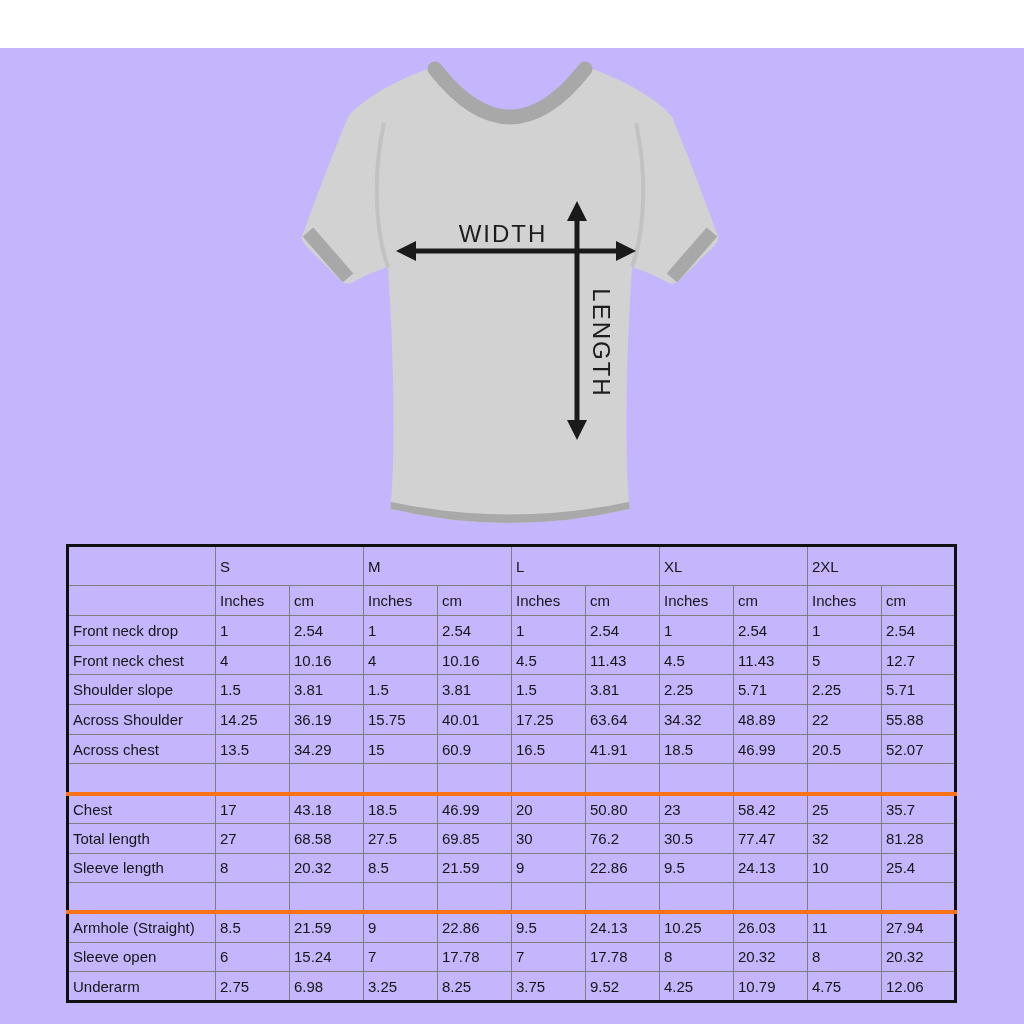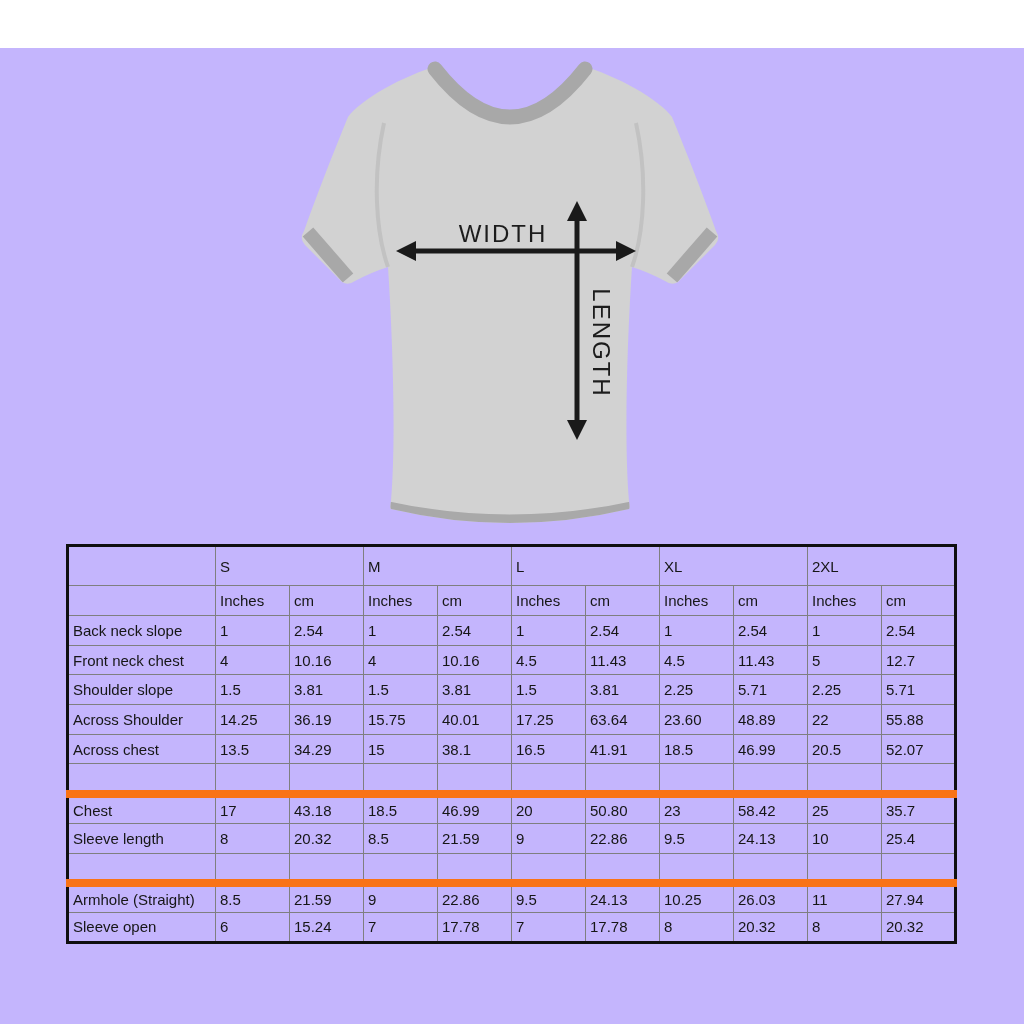--- a/index.html
+++ b/index.html
@@ -14,21 +14,21 @@
                    padding:0 2px 0 4px;vertical-align:middle;white-space:nowrap;overflow:hidden;
                    font-weight:400;text-align:left;}
   tr.size-row{height:40px;}
   tr.unit-row{height:30px;}
   tbody tr{height:29.7px;}
   .size-th{font-weight:700;font-size:16px;text-align:center;border-bottom:3px solid #0f0f0f;}
   .unit-th{font-size:14.5px;}
   .strong-left{border-left:3px solid #0f0f0f;}
   .row-label{border-right:3px solid #0f0f0f;font-weight:700;font-size:15.5px;}
   .corner{border-right:3px solid #0f0f0f;}
-  .section-start th,.section-start td{border-top:8px solid #f97316;}
+  .section-start th,.section-start td{border-top:4px solid #f97316;}
 </style>
 </head>
 <body>
 
 <div class="canvas">
 
   <div class="shirt-wrap">
     <svg width="460" height="480" viewBox="0 0 460 480">
       <defs>
         <clipPath id="bodyClip">
@@ -110,21 +110,21 @@
           <th class="unit-th strong-left">Inches</th>
           <th class="unit-th">cm</th>
           <th class="unit-th strong-left">Inches</th>
           <th class="unit-th">cm</th>
           <th class="unit-th strong-left">Inches</th>
           <th class="unit-th">cm</th>
         </tr>
     </thead>
     <tbody>
         <tr>
-          <th class="row-label">Back neck slope</th>
+          <th class="row-label">Front neck drop</th>
           <td class="strong-left">1</td>
           <td>2.54</td>
           <td class="strong-left">1</td>
           <td>2.54</td>
           <td class="strong-left">1</td>
           <td>2.54</td>
           <td class="strong-left">1</td>
           <td>2.54</td>
           <td class="strong-left">1</td>
           <td>2.54</td>
@@ -156,31 +156,31 @@
           <td>5.71</td>
         </tr>
         <tr>
           <th class="row-label">Across Shoulder</th>
           <td class="strong-left">14.25</td>
           <td>36.19</td>
           <td class="strong-left">15.75</td>
           <td>40.01</td>
           <td class="strong-left">17.25</td>
           <td>63.64</td>
-          <td class="strong-left">23.60</td>
+          <td class="strong-left">34.32</td>
           <td>48.89</td>
           <td class="strong-left">22</td>
           <td>55.88</td>
         </tr>
         <tr>
           <th class="row-label">Across chest</th>
           <td class="strong-left">13.5</td>
           <td>34.29</td>
           <td class="strong-left">15</td>
-          <td>38.1</td>
+          <td>60.9</td>
           <td class="strong-left">16.5</td>
           <td>41.91</td>
           <td class="strong-left">18.5</td>
           <td>46.99</td>
           <td class="strong-left">20.5</td>
           <td>52.07</td>
         </tr>
         <tr>
           <th class="row-label"></th>
           <td class="strong-left"></td>
@@ -201,20 +201,33 @@
           <td class="strong-left">18.5</td>
           <td>46.99</td>
           <td class="strong-left">20</td>
           <td>50.80</td>
           <td class="strong-left">23</td>
           <td>58.42</td>
           <td class="strong-left">25</td>
           <td>35.7</td>
         </tr>
         <tr>
+          <th class="row-label">Total length</th>
+          <td class="strong-left">27</td>
+          <td>68.58</td>
+          <td class="strong-left">27.5</td>
+          <td>69.85</td>
+          <td class="strong-left">30</td>
+          <td>76.2</td>
+          <td class="strong-left">30.5</td>
+          <td>77.47</td>
+          <td class="strong-left">32</td>
+          <td>81.28</td>
+        </tr>
+        <tr>
           <th class="row-label">Sleeve length</th>
           <td class="strong-left">8</td>
           <td>20.32</td>
           <td class="strong-left">8.5</td>
           <td>21.59</td>
           <td class="strong-left">9</td>
           <td>22.86</td>
           <td class="strong-left">9.5</td>
           <td>24.13</td>
           <td class="strong-left">10</td>
@@ -252,16 +265,29 @@
           <td>15.24</td>
           <td class="strong-left">7</td>
           <td>17.78</td>
           <td class="strong-left">7</td>
           <td>17.78</td>
           <td class="strong-left">8</td>
           <td>20.32</td>
           <td class="strong-left">8</td>
           <td>20.32</td>
         </tr>
+        <tr>
+          <th class="row-label">Underarm</th>
+          <td class="strong-left">2.75</td>
+          <td>6.98</td>
+          <td class="strong-left">3.25</td>
+          <td>8.25</td>
+          <td class="strong-left">3.75</td>
+          <td>9.52</td>
+          <td class="strong-left">4.25</td>
+          <td>10.79</td>
+          <td class="strong-left">4.75</td>
+          <td>12.06</td>
+        </tr>
       </tbody>
   </table>
 
 </div>
 
 </body></html>

